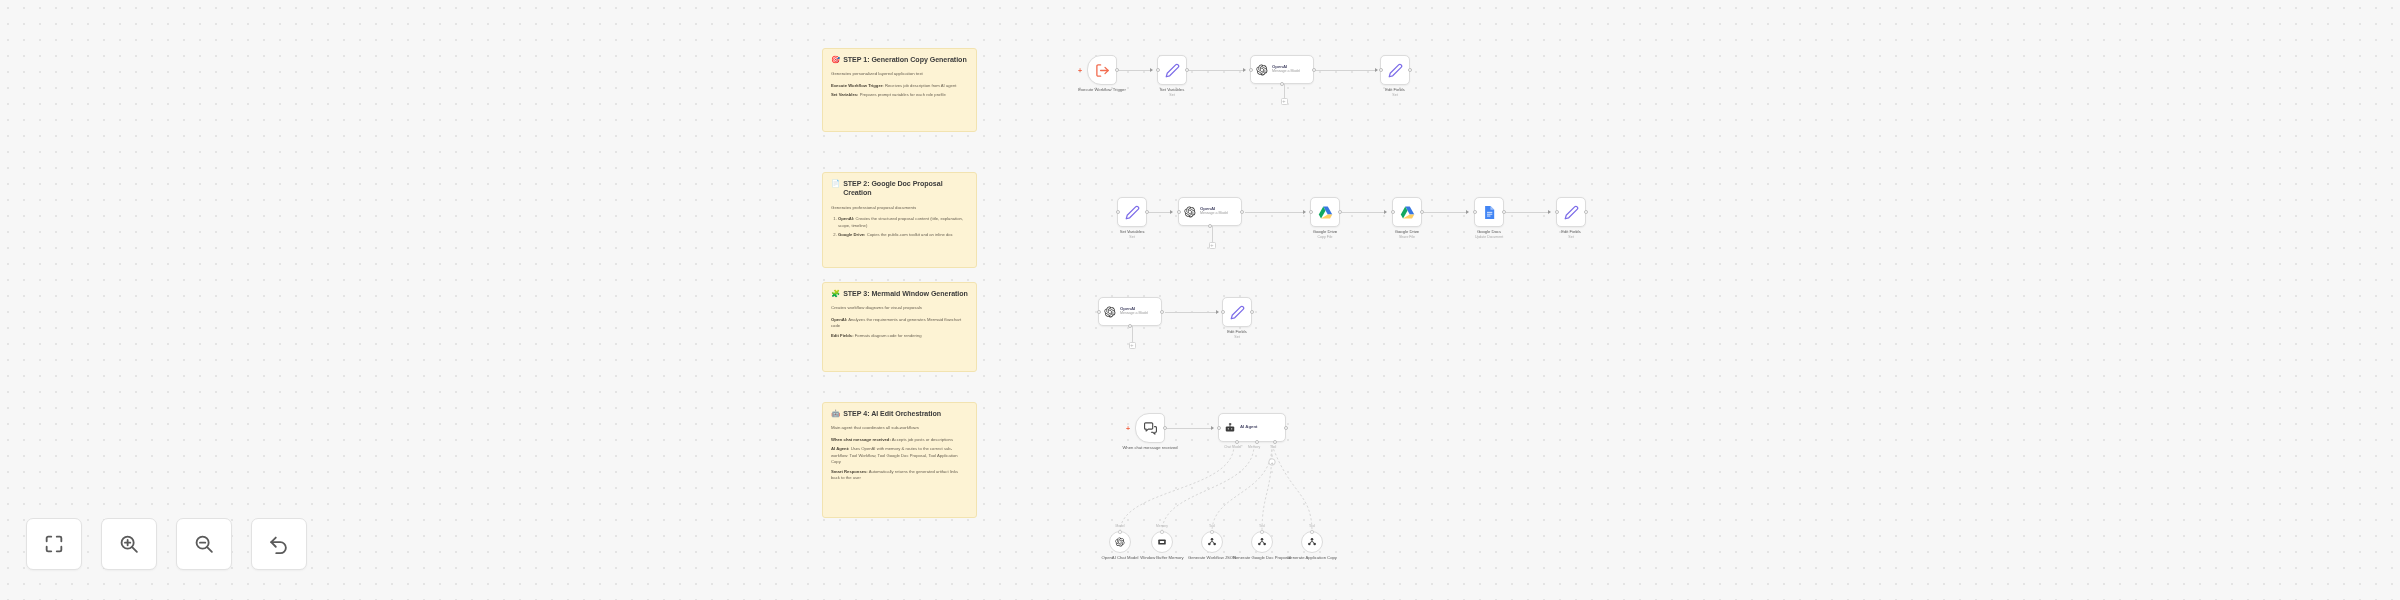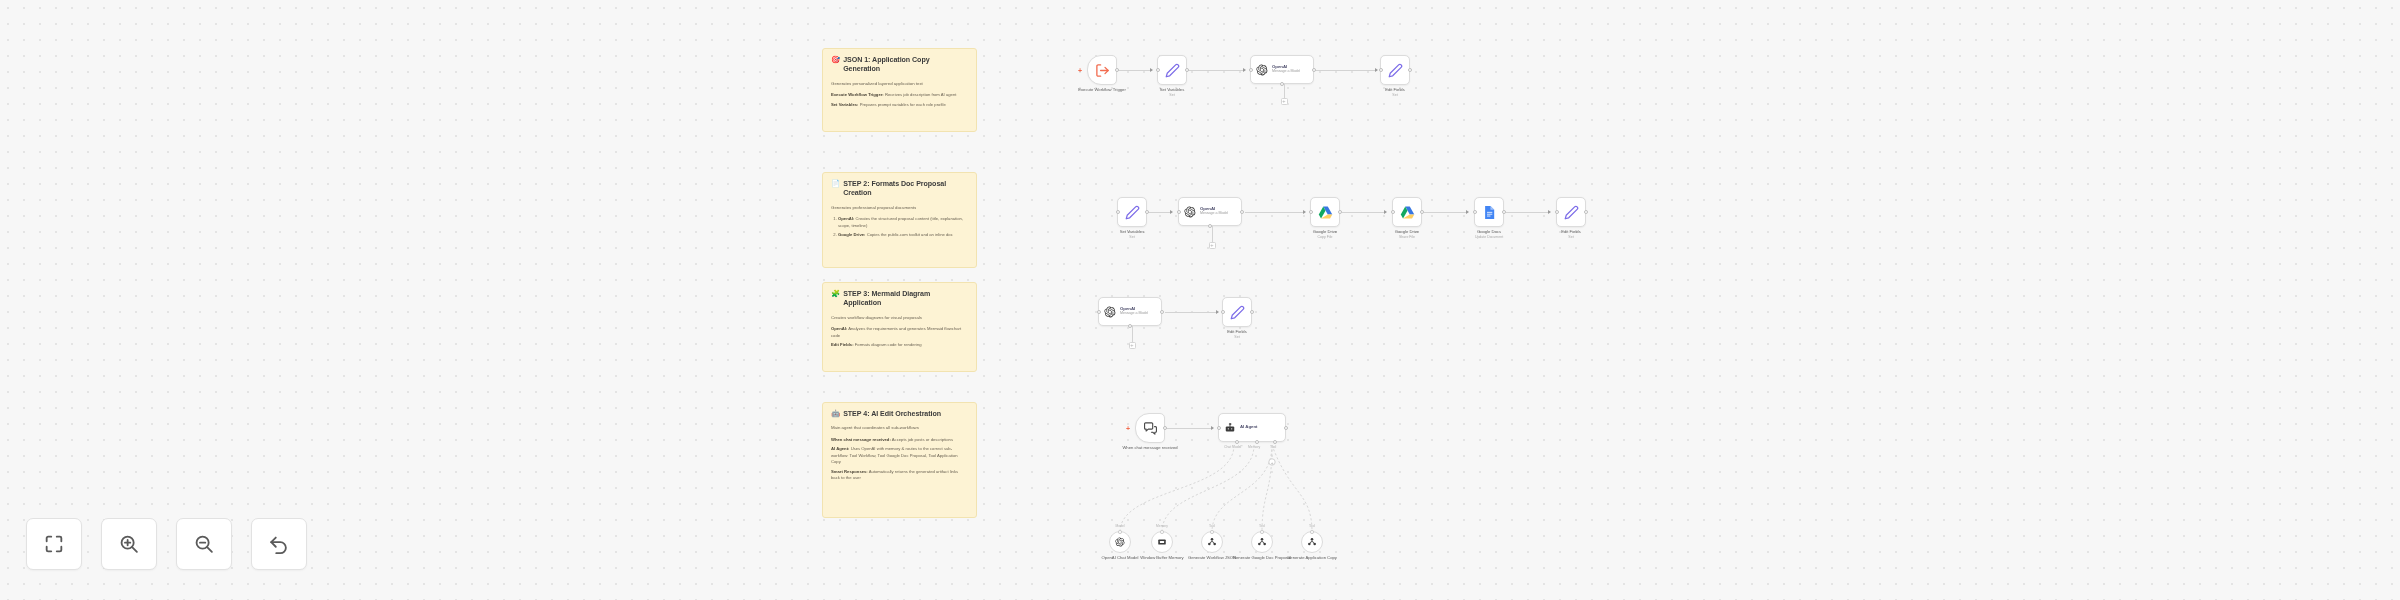--- a/index.html
+++ b/index.html
@@ -184,51 +184,51 @@
   .tool-btn svg { width: 22px; height: 22px; }
 </style>
 </head>
 <body>
 
 <div id="canvas">
 
   <div class="sticky" style="left:822px; top:48px; width:155px; height:84px;">
     <div class="sticky-title">
       <span class="emoji">🎯</span>
-      <span class="ttxt">JSON 1: Application Copy Generation</span>
+      <span class="ttxt">STEP 1: Generation Copy Generation</span>
     </div>
     <div class="sticky-sub">Generates personalized layered application text</div>
     <div class="sticky-body">
       <p><b>Execute Workflow Trigger:</b>
          <span>Receives job description from AI agent</span></p>
       <p><b>Set Variables:</b>
          <span>Prepares prompt variables for each role profile</span></p>
     </div>
   </div>
 
   <div class="sticky" style="left:822px; top:172px; width:155px; height:96px;">
     <div class="sticky-title">
       <span class="emoji">📄</span>
-      <span class="ttxt">STEP 2: Formats Doc Proposal Creation</span>
+      <span class="ttxt">STEP 2: Google Doc Proposal Creation</span>
     </div>
     <div class="sticky-sub">Generates professional proposal documents</div>
     <div class="sticky-body">
       <ol>
         <li><b>OpenAI:</b>
             <span>Creates the structured proposal content (title, explanation, scope, timeline)</span></li>
         <li><b>Google Drive:</b>
             <span>Copies the public.com toolkit and an inline doc</span></li>
       </ol>
     </div>
   </div>
 
   <div class="sticky" style="left:822px; top:282px; width:155px; height:90px;">
     <div class="sticky-title">
       <span class="emoji">🧩</span>
-      <span class="ttxt">STEP 3: Mermaid Diagram Application</span>
+      <span class="ttxt">STEP 3: Mermaid Window Generation</span>
     </div>
     <div class="sticky-sub">Creates workflow diagrams for visual proposals</div>
     <div class="sticky-body">
       <p><b>OpenAI:</b>
          <span>Analyzes the requirements and generates Mermaid flowchart code</span></p>
       <p><b>Edit Fields:</b>
          <span>Formats diagram code for rendering</span></p>
     </div>
   </div>
 

